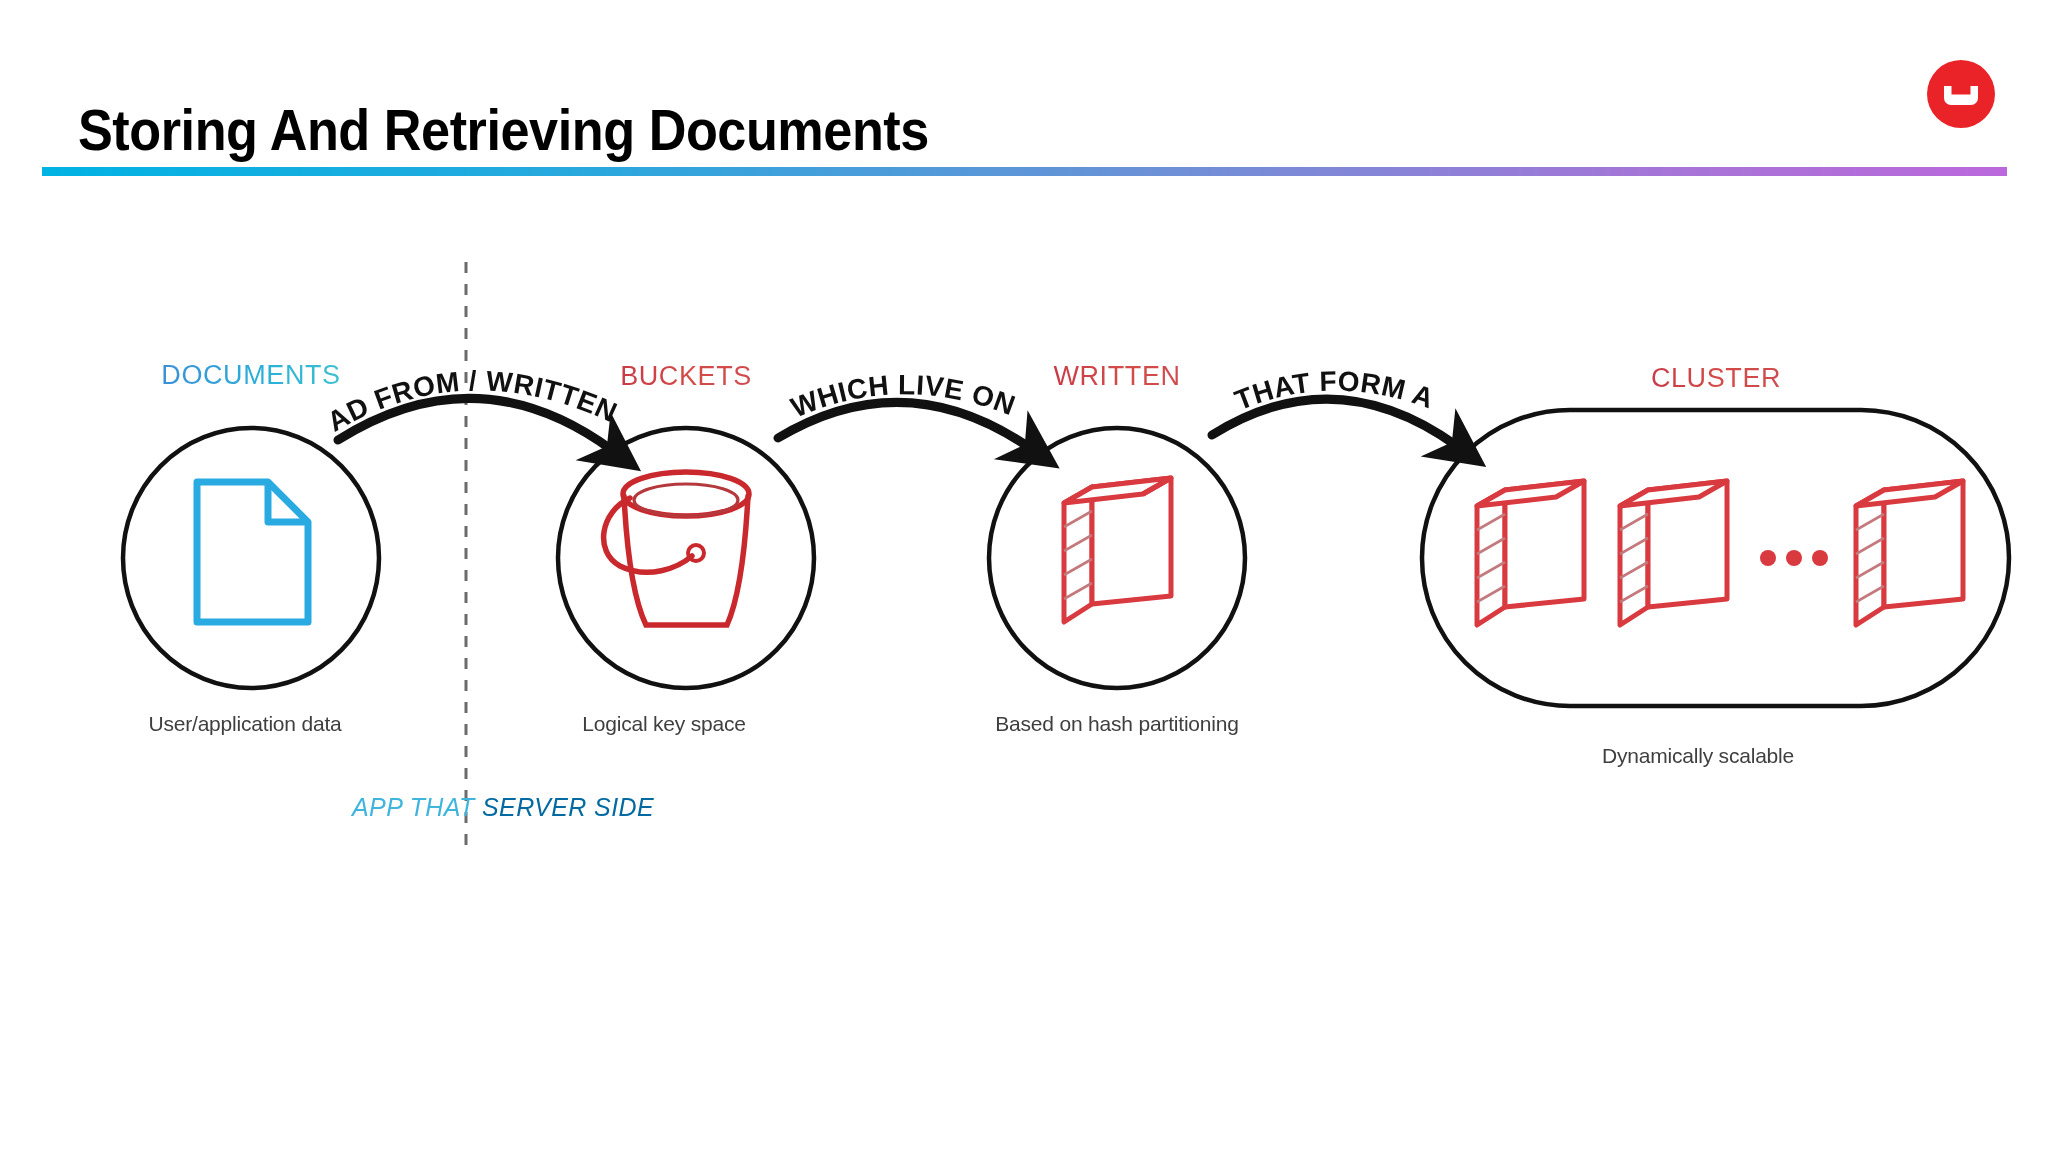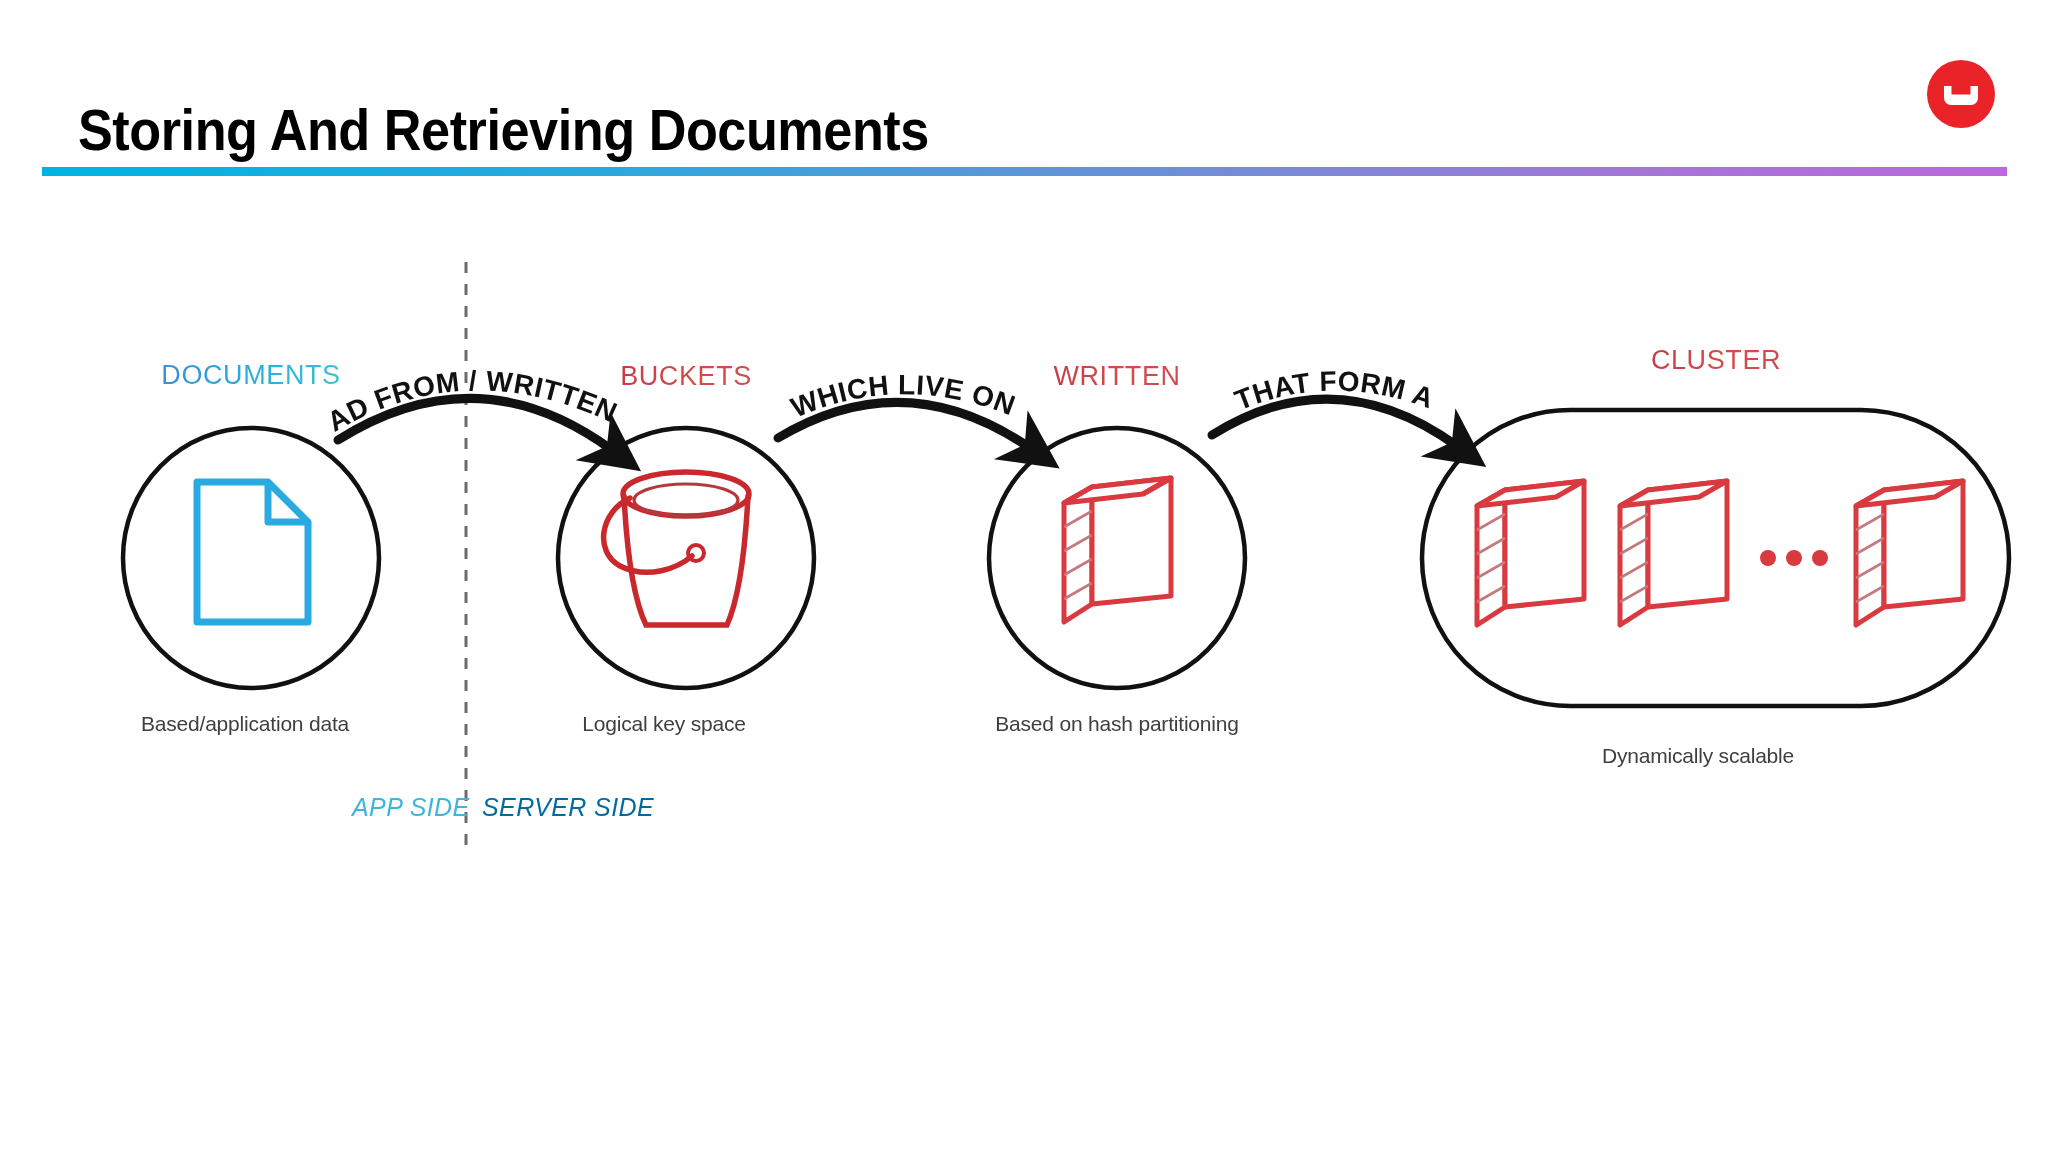--- a/index.html
+++ b/index.html
@@ -234,25 +234,25 @@
   </text>
 
 </svg>
 
 <div class="stage-label app" style="left:251px; top:360px;">DOCUMENTS</div>
 
 <div class="stage-label srv" style="left:686px; top:361px;">BUCKETS</div>
 
 <div class="stage-label srv" style="left:1117px; top:361px;">WRITTEN</div>
 
-<div class="stage-label srv" style="left:1716px; top:345px;text-align:right;">CLUSTER</div>
-
-<div class="caption" style="left:245px; top:712px;">Based/application data</div>
+<div class="stage-label srv" style="left:1716px; top:363px;text-align:right;">CLUSTER</div>
+
+<div class="caption" style="left:245px; top:712px;">User/application data</div>
 
 <div class="caption" style="left:664px; top:712px;">Logical key space</div>
 
 <div class="caption" style="left:1117px; top:712px;">Based on hash partitioning</div>
 
 <div class="caption" style="left:1698px; top:712px;margin-top:32px;">Dynamically scalable</div>
 
-<div class="side-legend app" style="left:352px; top:793px;">APP SIDE</div>
+<div class="side-legend app" style="left:352px; top:793px;">APP THAT</div>
 
 <div class="side-legend srv" style="left:482px; top:793px;">SERVER SIDE</div>
 
 </body></html>

